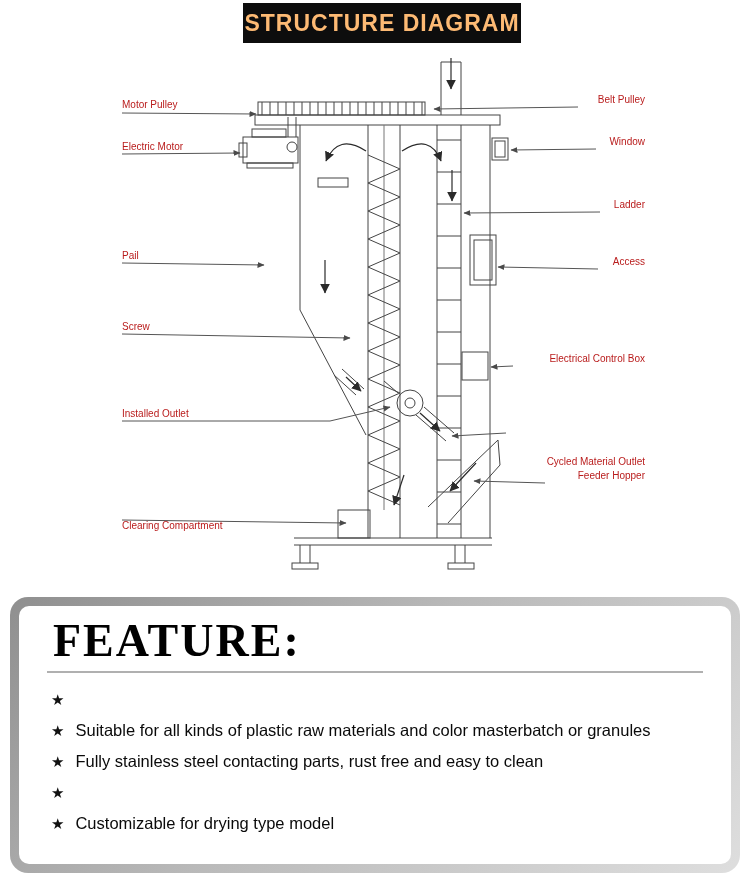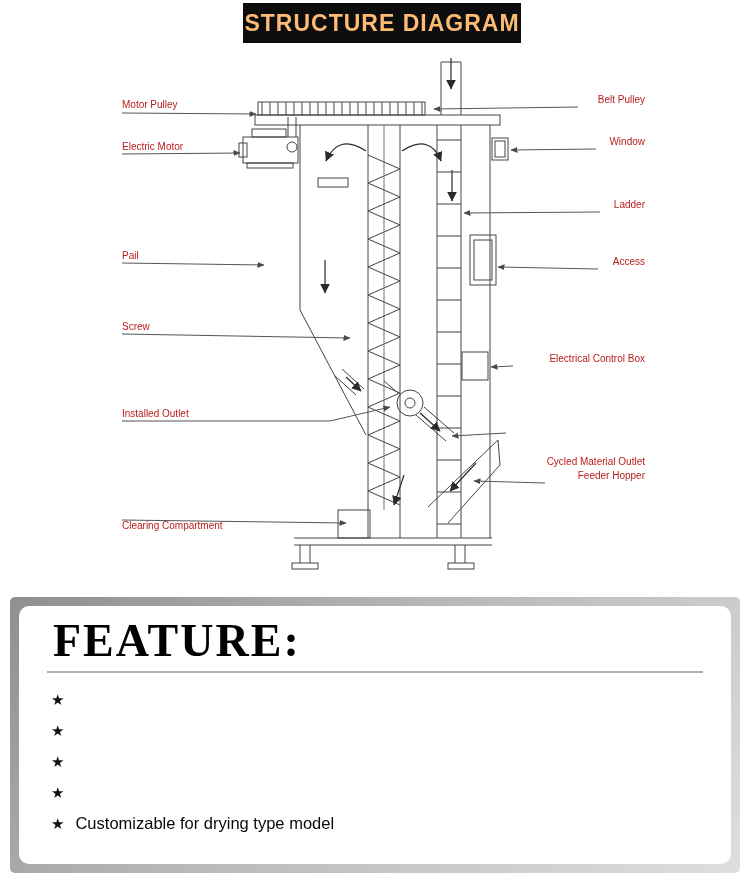--- a/index.html
+++ b/index.html
@@ -18,21 +18,21 @@
   .diagram svg { position:absolute; left:0; top:0; }
   .dlabel {
     position:absolute; font-size:10px; color:#b91c1c; line-height:15px; white-space:nowrap;
   }
   .dlabel.right { right:105px; text-align:right; }
 
   
   .feature-outer {
     position:absolute; left:10px; top:597px; width:730px; height:276px;
     background:linear-gradient(135deg,#8f8f8f 0%, #b9b9b9 45%, #dedede 100%);
-    border-radius:5px; padding:9px;
+    border-radius:18px; padding:9px;
   }
   .feature-inner {
     width:100%; height:100%; background:#ffffff; border-radius:10px;
     padding:6px 26px 0 26px;
   }
   .feature-title {
     font-family:"Liberation Serif", serif; font-weight:bold; font-size:46px;
     color:#000; letter-spacing:2px; margin:2px 0 4px 8px;
   }
   .feature-divider { border:none; border-top:2px solid #b0b0b0; margin:0 2px 18px 2px; }
@@ -201,23 +201,25 @@
   <div class="feature-outer">
     <div class="feature-inner">
       <div class="feature-title">FEATURE:</div>
       <hr class="feature-divider">
       <ul class="feature-list">
         <li class="feature-item">
           <span class="star">★</span>
         </li>
         <li class="feature-item">
           <span class="star">★</span>
-        </li>
-        <li class="feature-item">
-          <span class="star">★</span>
+          <span>Suitable for all kinds of plastic raw materials and color masterbatch or granules</span>
+        </li>
+        <li class="feature-item">
+          <span class="star">★</span>
+          <span>Fully stainless steel contacting parts, rust free and easy to clean</span>
         </li>
         <li class="feature-item">
           <span class="star">★</span>
         </li>
         <li class="feature-item">
           <span class="star">★</span>
           <span>Customizable for drying type model</span>
         </li>
       </ul>
     </div>

